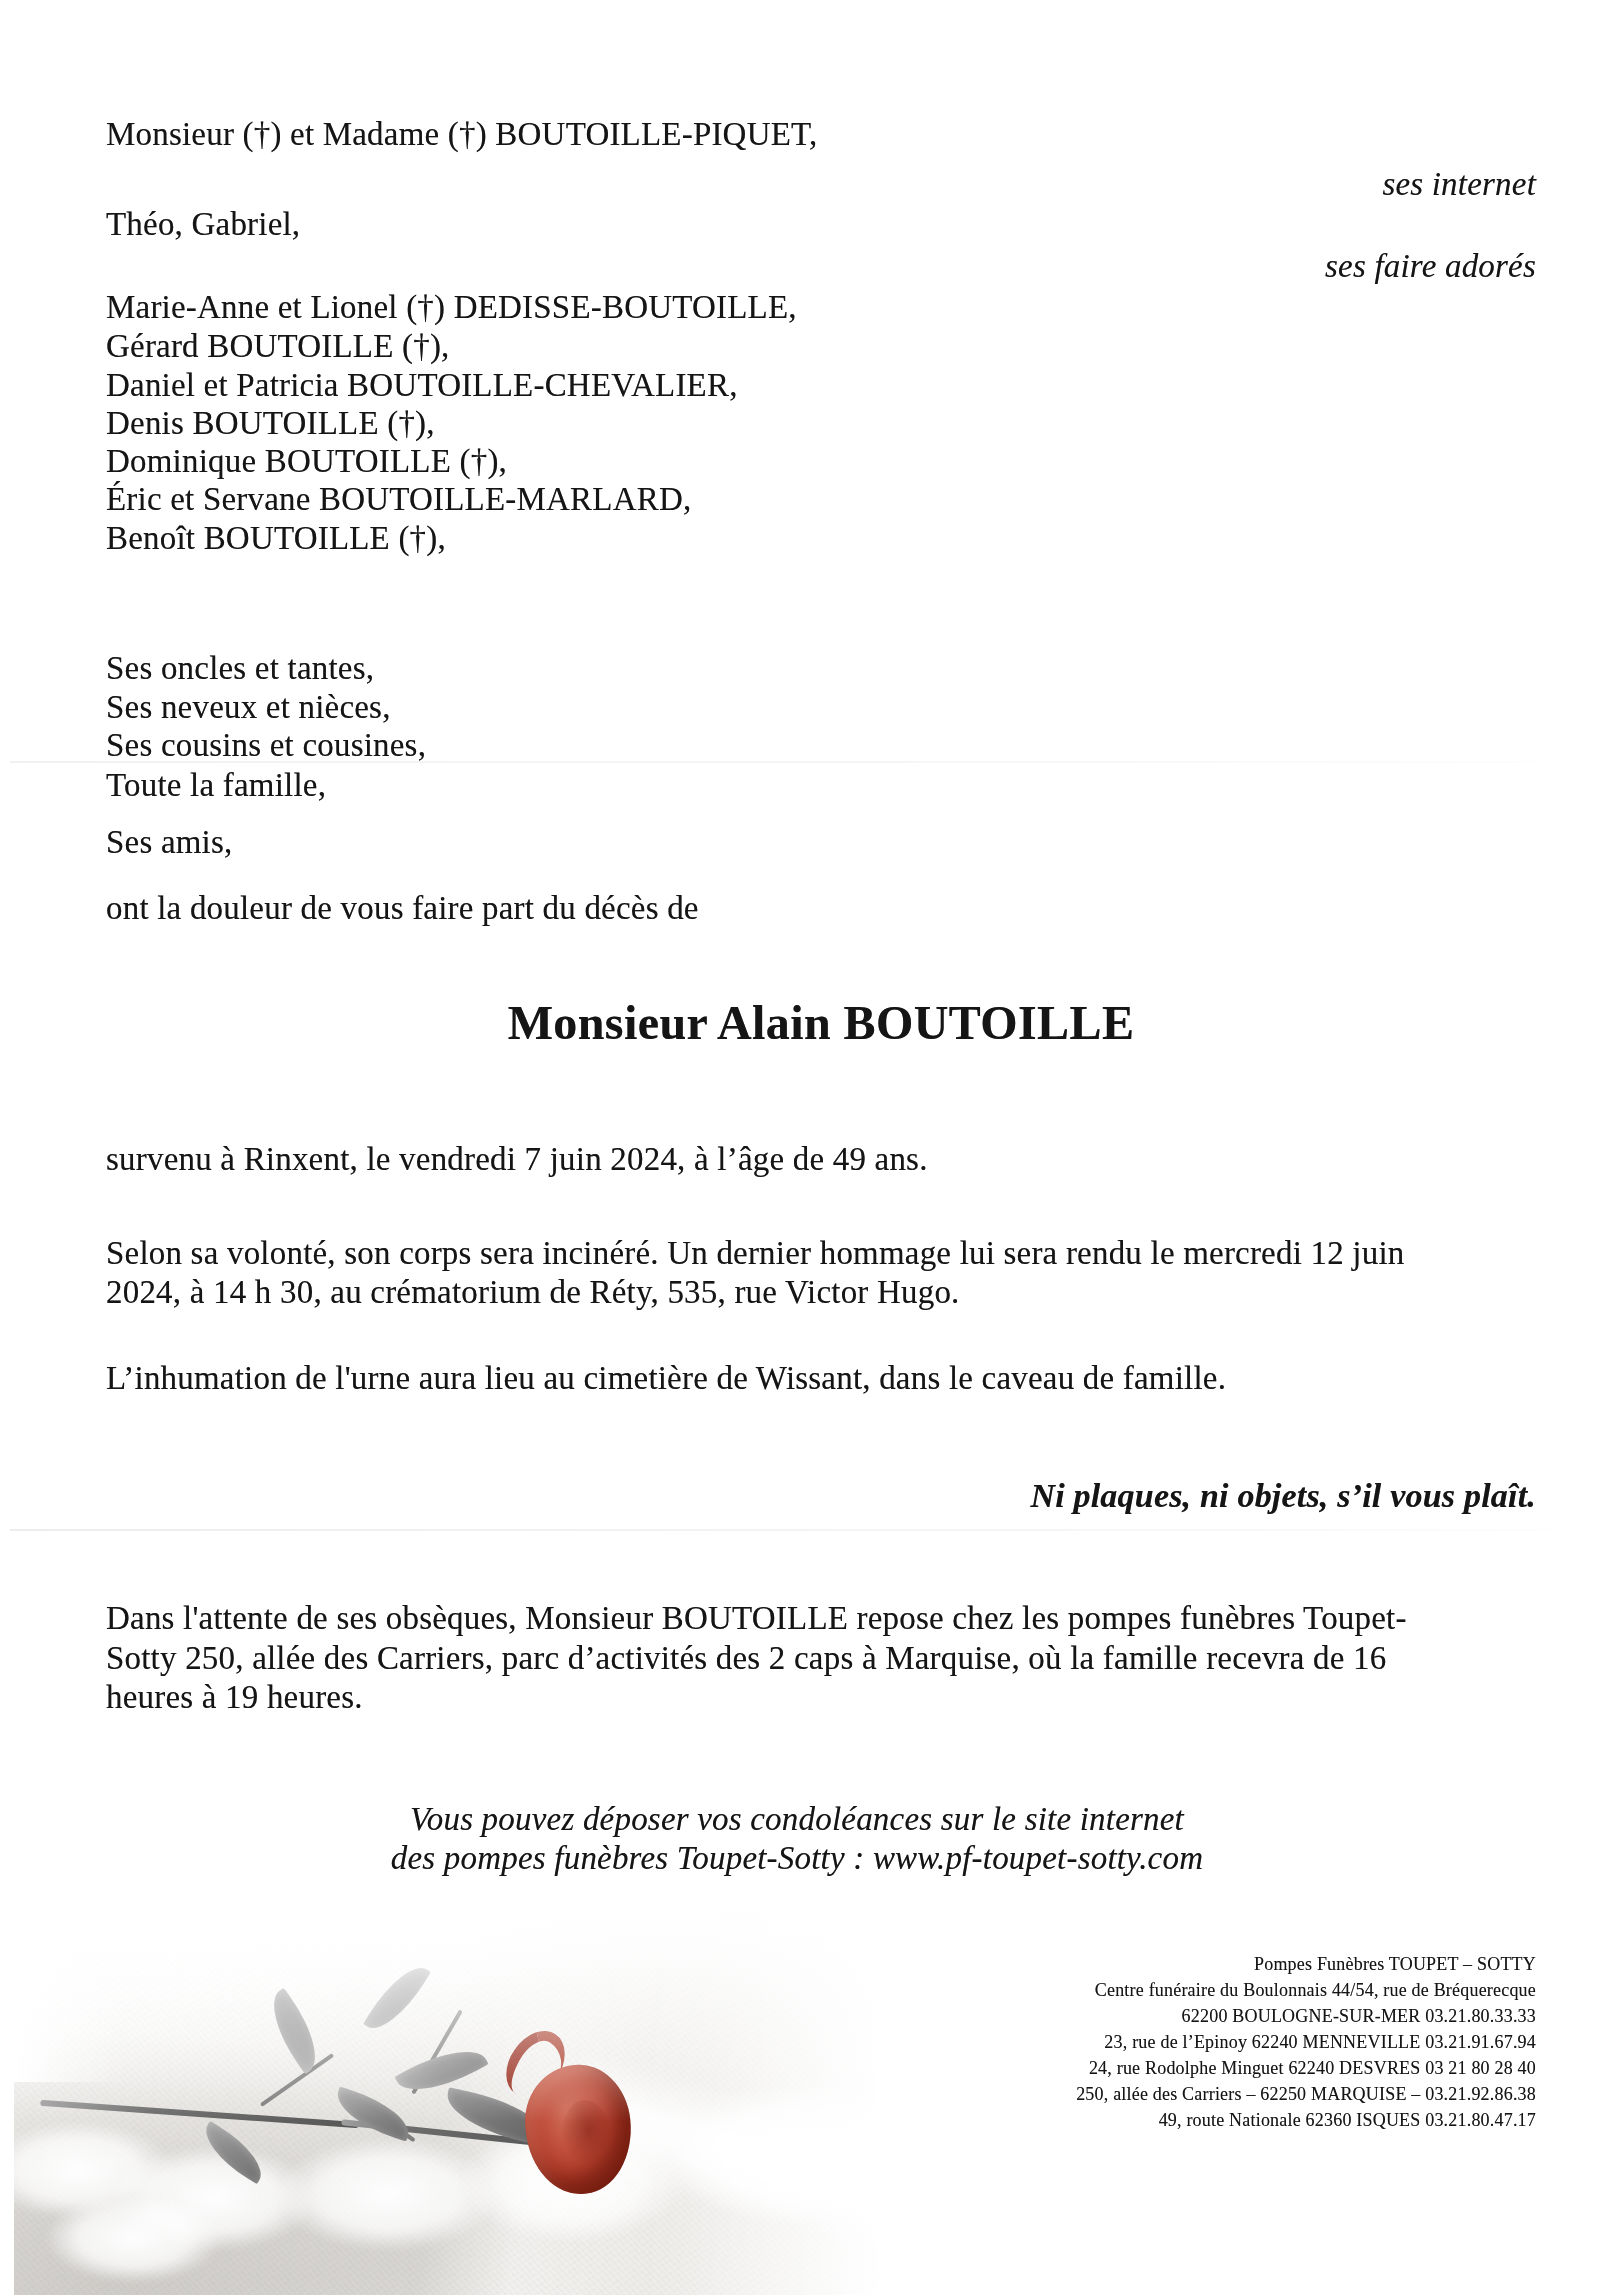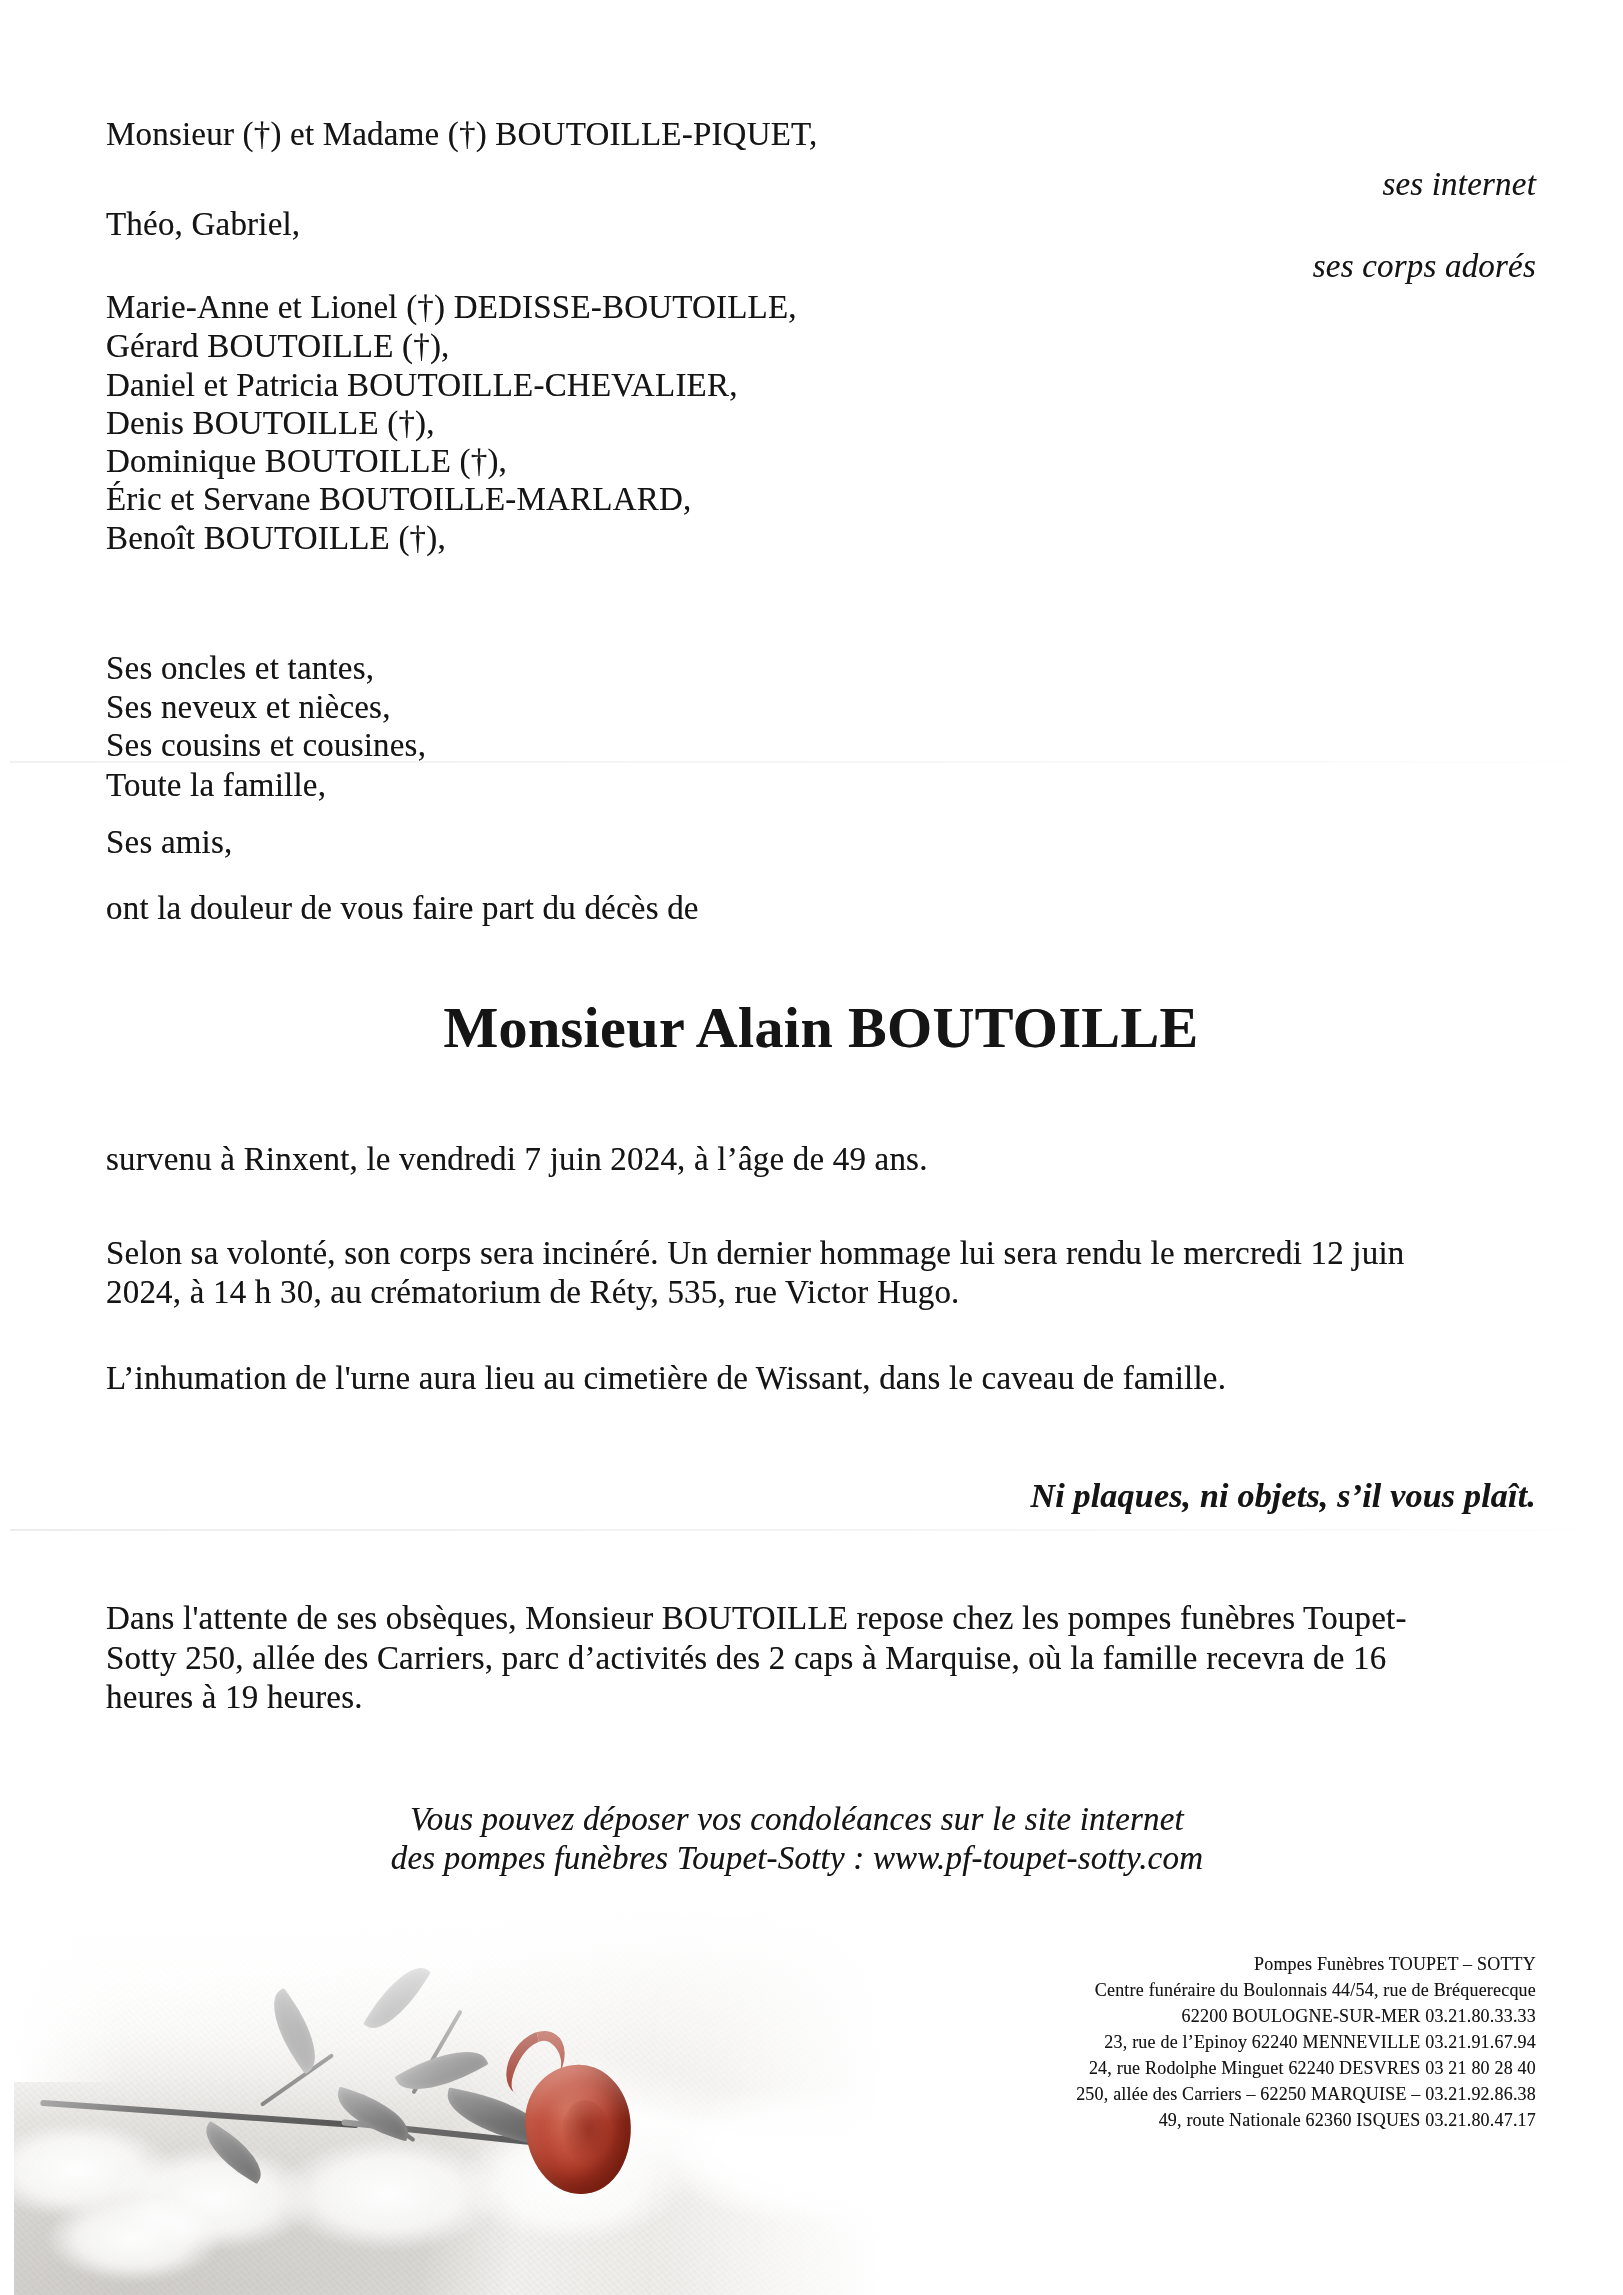--- a/index.html
+++ b/index.html
@@ -24,21 +24,21 @@
   }
   .left{left:106px;}
   .rightal{right:88px;text-align:right;}
   .ital{font-style:italic;}
 
   .title{
     position:absolute;
     left:106px;width:1430px;
     top:999px;
     text-align:center;
-    font-size:58px;
+    font-size:48px;
     font-weight:bold;
     letter-spacing:0.4px;
     line-height:1;
     white-space:nowrap;
     text-shadow:0 0 0.6px rgba(0,0,0,.5);
   }
 
   .noplaques{
     font-weight:bold;
     font-style:italic;
@@ -168,21 +168,21 @@
 <body>
 
 <div class="page">
 
   <div class="scanline l1"></div>
   <div class="scanline l2"></div>
 
   <div class="ln left" style="top:116px">Monsieur (†) et Madame (†) BOUTOILLE-PIQUET,</div>
   <div class="ln rightal ital" style="top:166px">ses internet</div>
   <div class="ln left" style="top:206px">Théo, Gabriel,</div>
-  <div class="ln rightal ital" style="top:248px">ses corps adorés</div>
+  <div class="ln rightal ital" style="top:248px">ses faire adorés</div>
   <div class="ln left" style="top:289px">Marie-Anne et Lionel (†) DEDISSE-BOUTOILLE,</div>
   <div class="ln left" style="top:328px">Gérard BOUTOILLE (†),</div>
   <div class="ln left" style="top:367px">Daniel et Patricia BOUTOILLE-CHEVALIER,</div>
   <div class="ln left" style="top:405px">Denis BOUTOILLE (†),</div>
   <div class="ln left" style="top:443px">Dominique BOUTOILLE (†),</div>
   <div class="ln left" style="top:481px">Éric et Servane BOUTOILLE-MARLARD,</div>
   <div class="ln left" style="top:520px">Benoît BOUTOILLE (†),</div>
   <div class="ln left" style="top:650px">Ses oncles et tantes,</div>
   <div class="ln left" style="top:689px">Ses neveux et nièces,</div>
   <div class="ln left" style="top:727px">Ses cousins et cousines,</div>

